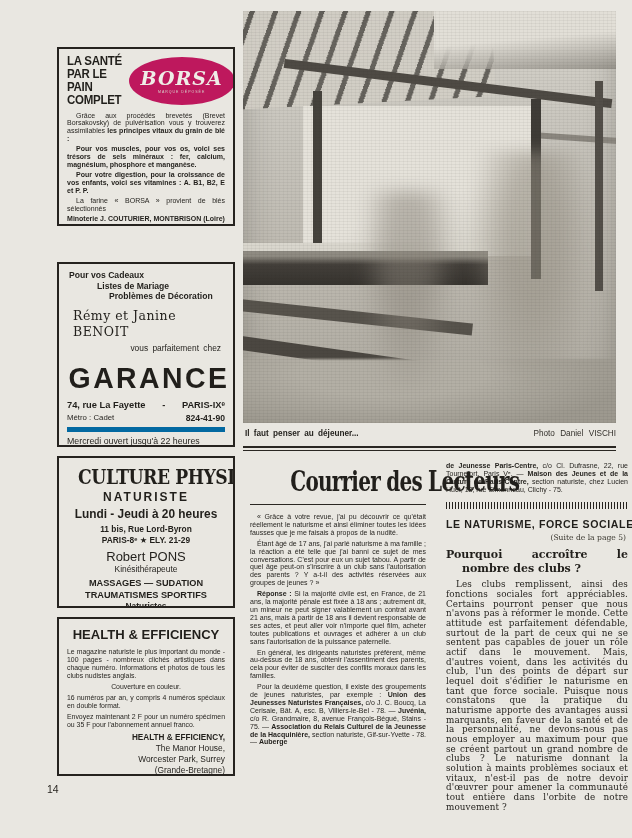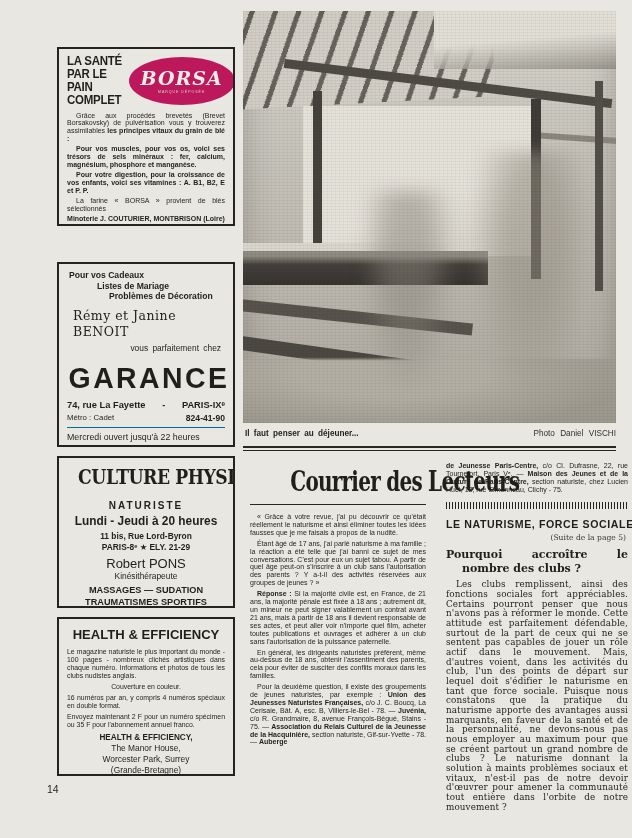--- a/index.html
+++ b/index.html
@@ -43,41 +43,41 @@
   
   .ad-garance { top: 262px; height: 185px; font-size: 8px; line-height: 1.25; }
   .gift-lines div { font-weight: bold; font-size: 8.6px; }
   .gift-1 { padding-left: 2px; }
   .gift-2 { padding-left: 30px; }
   .gift-3 { padding-left: 42px; }
   .benoit { font-family: "DejaVu Serif", serif; font-size: 12.5px; letter-spacing: 0.5px; margin-top: 6px; padding-left: 6px; }
   .conseil { text-align: right; padding-right: 4px; margin-top: 4px; font-size: 8.4px; word-spacing: 2px; }
   .garance-word { font-weight: bold; font-size: 29px; letter-spacing: 2.5px; text-align: center; margin: 6px 0 4px; white-space: nowrap; transform: scaleX(0.98); transform-origin: center; }
   .gar-addr { font-weight: bold; font-size: 9.3px; display: flex; justify-content: space-between; }
-  .gar-metro { display: flex; justify-content: space-between; font-size: 7.8px; border-bottom: 1px solid #0369a1; padding-bottom: 3px; margin-top: 1px; }
+  .gar-metro { display: flex; justify-content: space-between; font-size: 7.8px; border-bottom: 5px solid #0369a1; padding-bottom: 3px; margin-top: 1px; }
   .gar-metro .tel { font-weight: bold; font-size: 8.6px; }
   .gar-open { margin-top: 4px; font-size: 8.8px; }
   .gar-remise { font-size: 7.6px; letter-spacing: 0.4px; word-spacing: 2px; }
 
   
   .ad-culture { top: 456px; height: 152px; text-align: center; }
   .culture-title { font-family: "DejaVu Serif", serif; font-weight: bold; font-size: 20px; white-space: nowrap; transform: scaleX(0.86); transform-origin: center; letter-spacing: -0.5px; margin-top: 1px; }
-  .culture-sub { font-weight: bold; font-size: 10px; letter-spacing: 2px; margin-top: 11px; }
+  .culture-sub { font-weight: bold; font-size: 12px; letter-spacing: 2px; margin-top: 1px; }
   .culture-hours { font-weight: bold; font-size: 12.5px; margin-top: 3px; white-space: nowrap; transform: scaleX(0.95); transform-origin: center; }
   .culture-addr { font-weight: bold; font-size: 8.4px; margin-top: 3px; line-height: 1.25; }
   .culture-pons { font-size: 13px; margin-top: 4px; }
   .culture-kine { font-size: 8.4px; }
   .culture-svc { font-weight: bold; font-size: 9.2px; margin-top: 4px; line-height: 1.25; }
   .culture-svc2 { font-weight: bold; font-size: 8.4px; line-height: 1.25; }
 
   
   .ad-health { top: 617px; height: 159px; font-size: 6.9px; line-height: 1.16; }
   .health-title { text-align: center; font-weight: bold; font-size: 13.5px; margin: 2px 0 5px; white-space: nowrap; transform: scaleX(0.97); transform-origin: center; }
   .ad-health p { margin-bottom: 3px; }
-  .health-addr { text-align: center; line-height: 1.3; margin-top: 4px; }
+  .health-addr { text-align: right; line-height: 1.3; margin-top: 4px; }
   .health-addr .nm { font-weight: bold; font-size: 8.2px; }
   .health-addr .ln { font-size: 8.4px; }
 
   
   .photo {
     position: absolute; left: 243px; top: 11px; width: 373px; height: 412px;
     background: linear-gradient(180deg, #d6d3cb 0%, #c8c5bd 30%, #bdb9b0 60%, #aba79d 100%);
     overflow: hidden;
     box-shadow: inset 0 0 30px rgba(40,38,34,0.25);
   }

